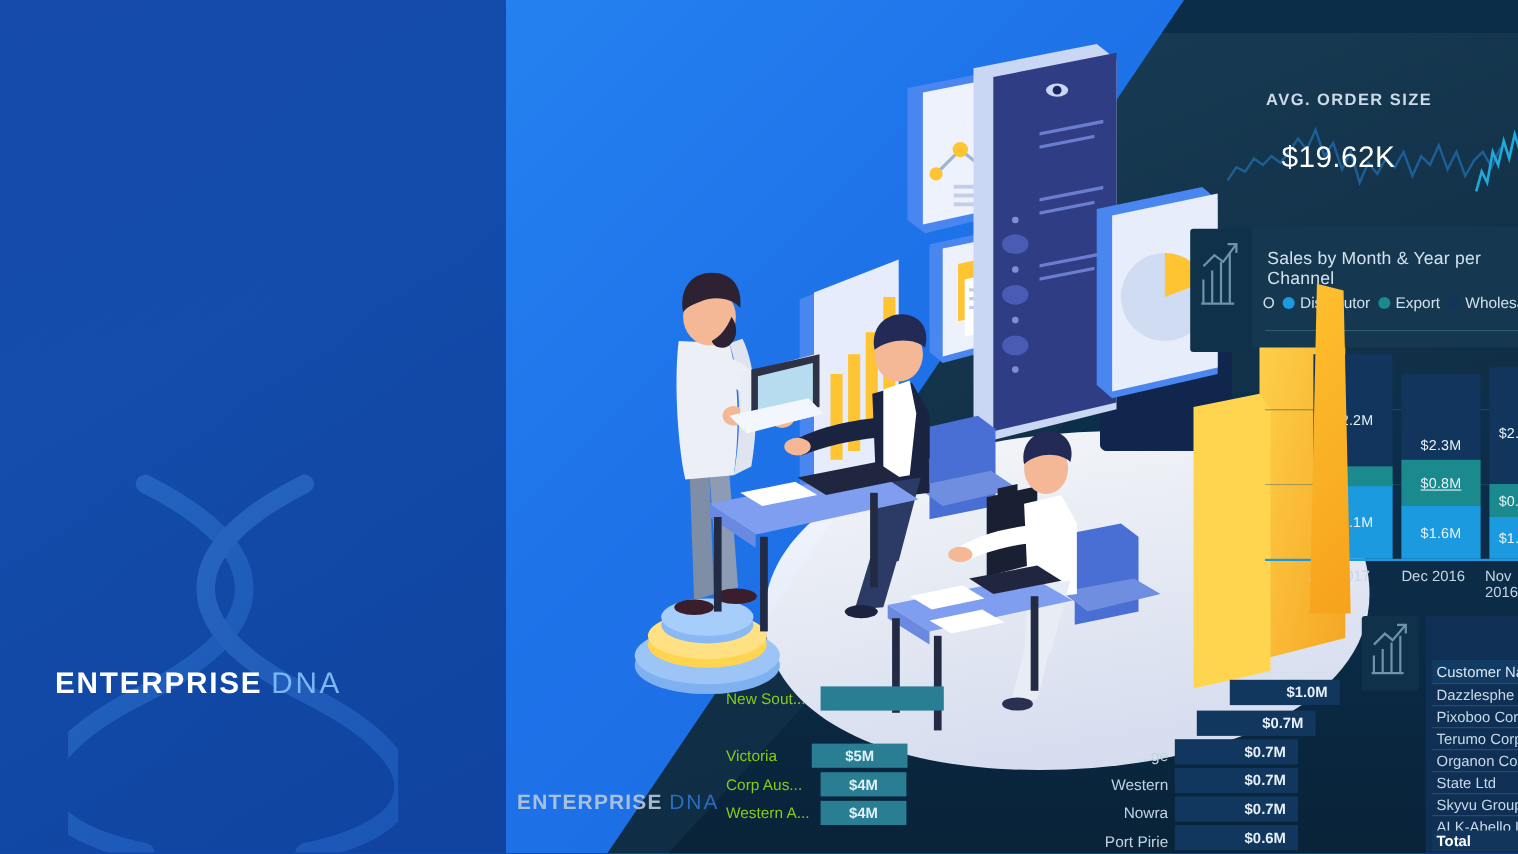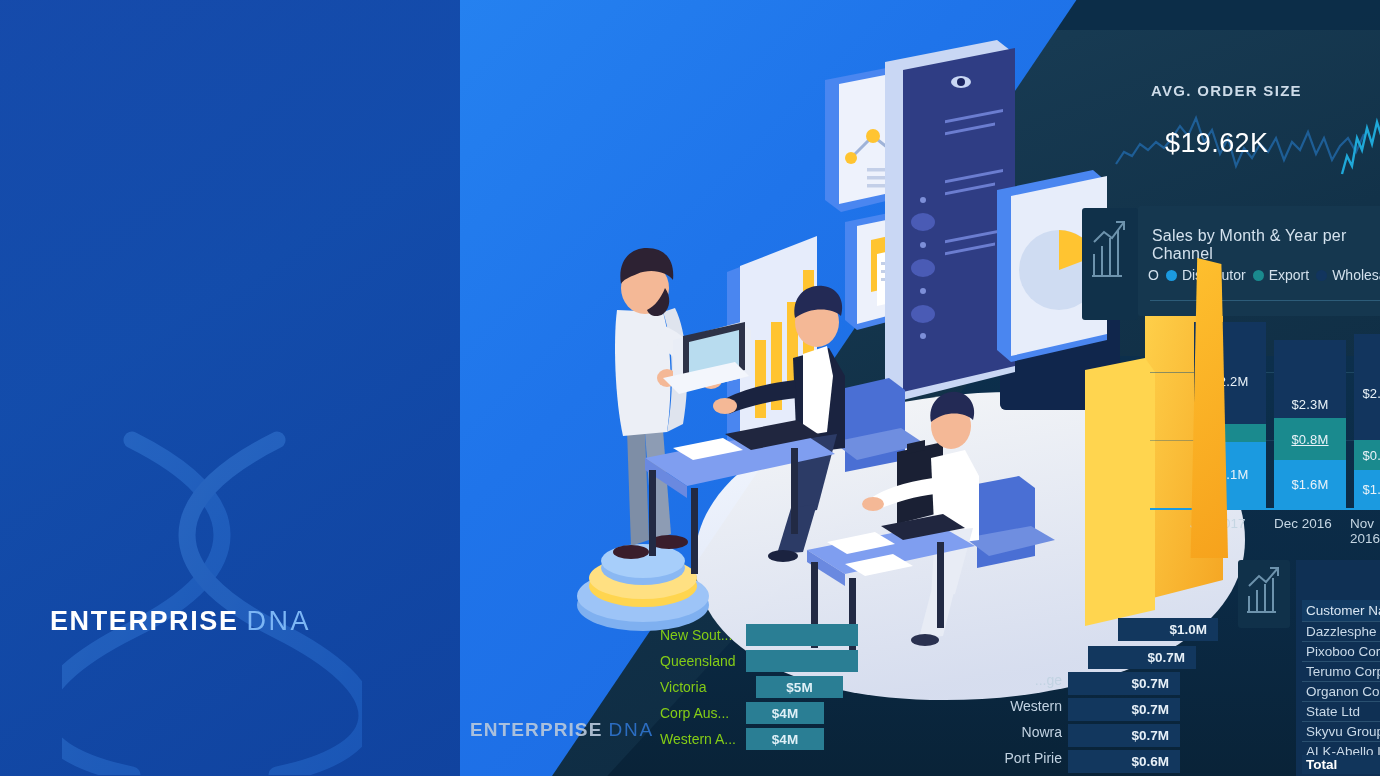--- a/index.html
+++ b/index.html
@@ -100,21 +100,21 @@
             color:#e9f2f8; font-size:13px; letter-spacing:.2px; }
   .axis-lb{ position:absolute; color:#c5d6e3; font-size:13.5px; }
 
   
   .sb-row{ position:absolute; display:flex; align-items:center; }
   .sb-lb{ color:#84cc16; font-size:14px; text-align:left; }
   .sb-bar{ background:#2a7e94; height:22px; display:flex; align-items:center; justify-content:center;
            color:#dff0f7; font-size:13.5px; font-weight:bold; }
 
   
-  .ct-row{ position:absolute; display:flex; align-items:flex-start; }
+  .ct-row{ position:absolute; display:flex; align-items:flex-end; }
   .ct-lb{ color:#c2d3e2; font-size:14px; text-align:right; }
   .ct-bar{ background:#12375e; height:23px; display:flex; align-items:center; justify-content:flex-end;
            color:#e7f0f8; font-size:13.5px; font-weight:bold; padding-right:11px;}
 
   
   .tbl{ position:absolute; left:1302px; top:600px; width:110px; }
   .tbl .hdr{ background:#123b63; color:#d9e6f2; font-size:13.5px; padding:3px 4px; }
   .tbl .r{ color:#c9d9e8; font-size:13.5px; padding:2px 4px; border-top:1px solid #2a5070; }
   .tbl .tot{ background:#11355b; color:#ffffff; font-weight:bold; font-size:13.5px; padding:2px 4px; }
   .tblwrap{ position:absolute; left:1296px; top:560px; width:120px; height:216px;
@@ -408,27 +408,23 @@
   <div class="axis-lb" style="left:1350px; top:516px;">Nov 2016</div>
 
   <div style="position:absolute; left:1140px; top:258px; width:110px; height:300px;
               background:linear-gradient(135deg,#ffc431 0%, #f6a01b 100%);
               clip-path:polygon(52% 0%, 74% 2%, 80% 100%, 46% 100%); pointer-events:none;"></div>
 
   <div class="sb-row" style="left:660px; top:624px; width:200px;">
     <span class="sb-lb" style="width:78px">New Sout...</span>
     <span class="sb-bar" style="width:112px; margin-left:8px;"></span>
   </div>
-  <div class="sb-row" style="left:660px; top:650px; width:200px;">
-    <span class="sb-lb" style="width:78px">Queensland</span>
-    <span class="sb-bar" style="width:112px; margin-left:8px;"></span>
-  </div>
   <div class="sb-row" style="left:660px; top:676px; width:200px;">
     <span class="sb-lb" style="width:78px">Victoria</span>
-    <span class="sb-bar" style="width:87px; margin-left:18px;">$5M</span>
+    <span class="sb-bar" style="width:87px; margin-left:0;">$5M</span>
   </div>
   <div class="sb-row" style="left:660px; top:702px; width:200px;">
     <span class="sb-lb" style="width:78px">Corp Aus...</span>
     <span class="sb-bar" style="width:78px; margin-left:8px;">$4M</span>
   </div>
   <div class="sb-row" style="left:660px; top:728px; width:200px;">
     <span class="sb-lb" style="width:78px">Western A...</span>
     <span class="sb-bar" style="width:78px; margin-left:8px;">$4M</span>
   </div>
 

